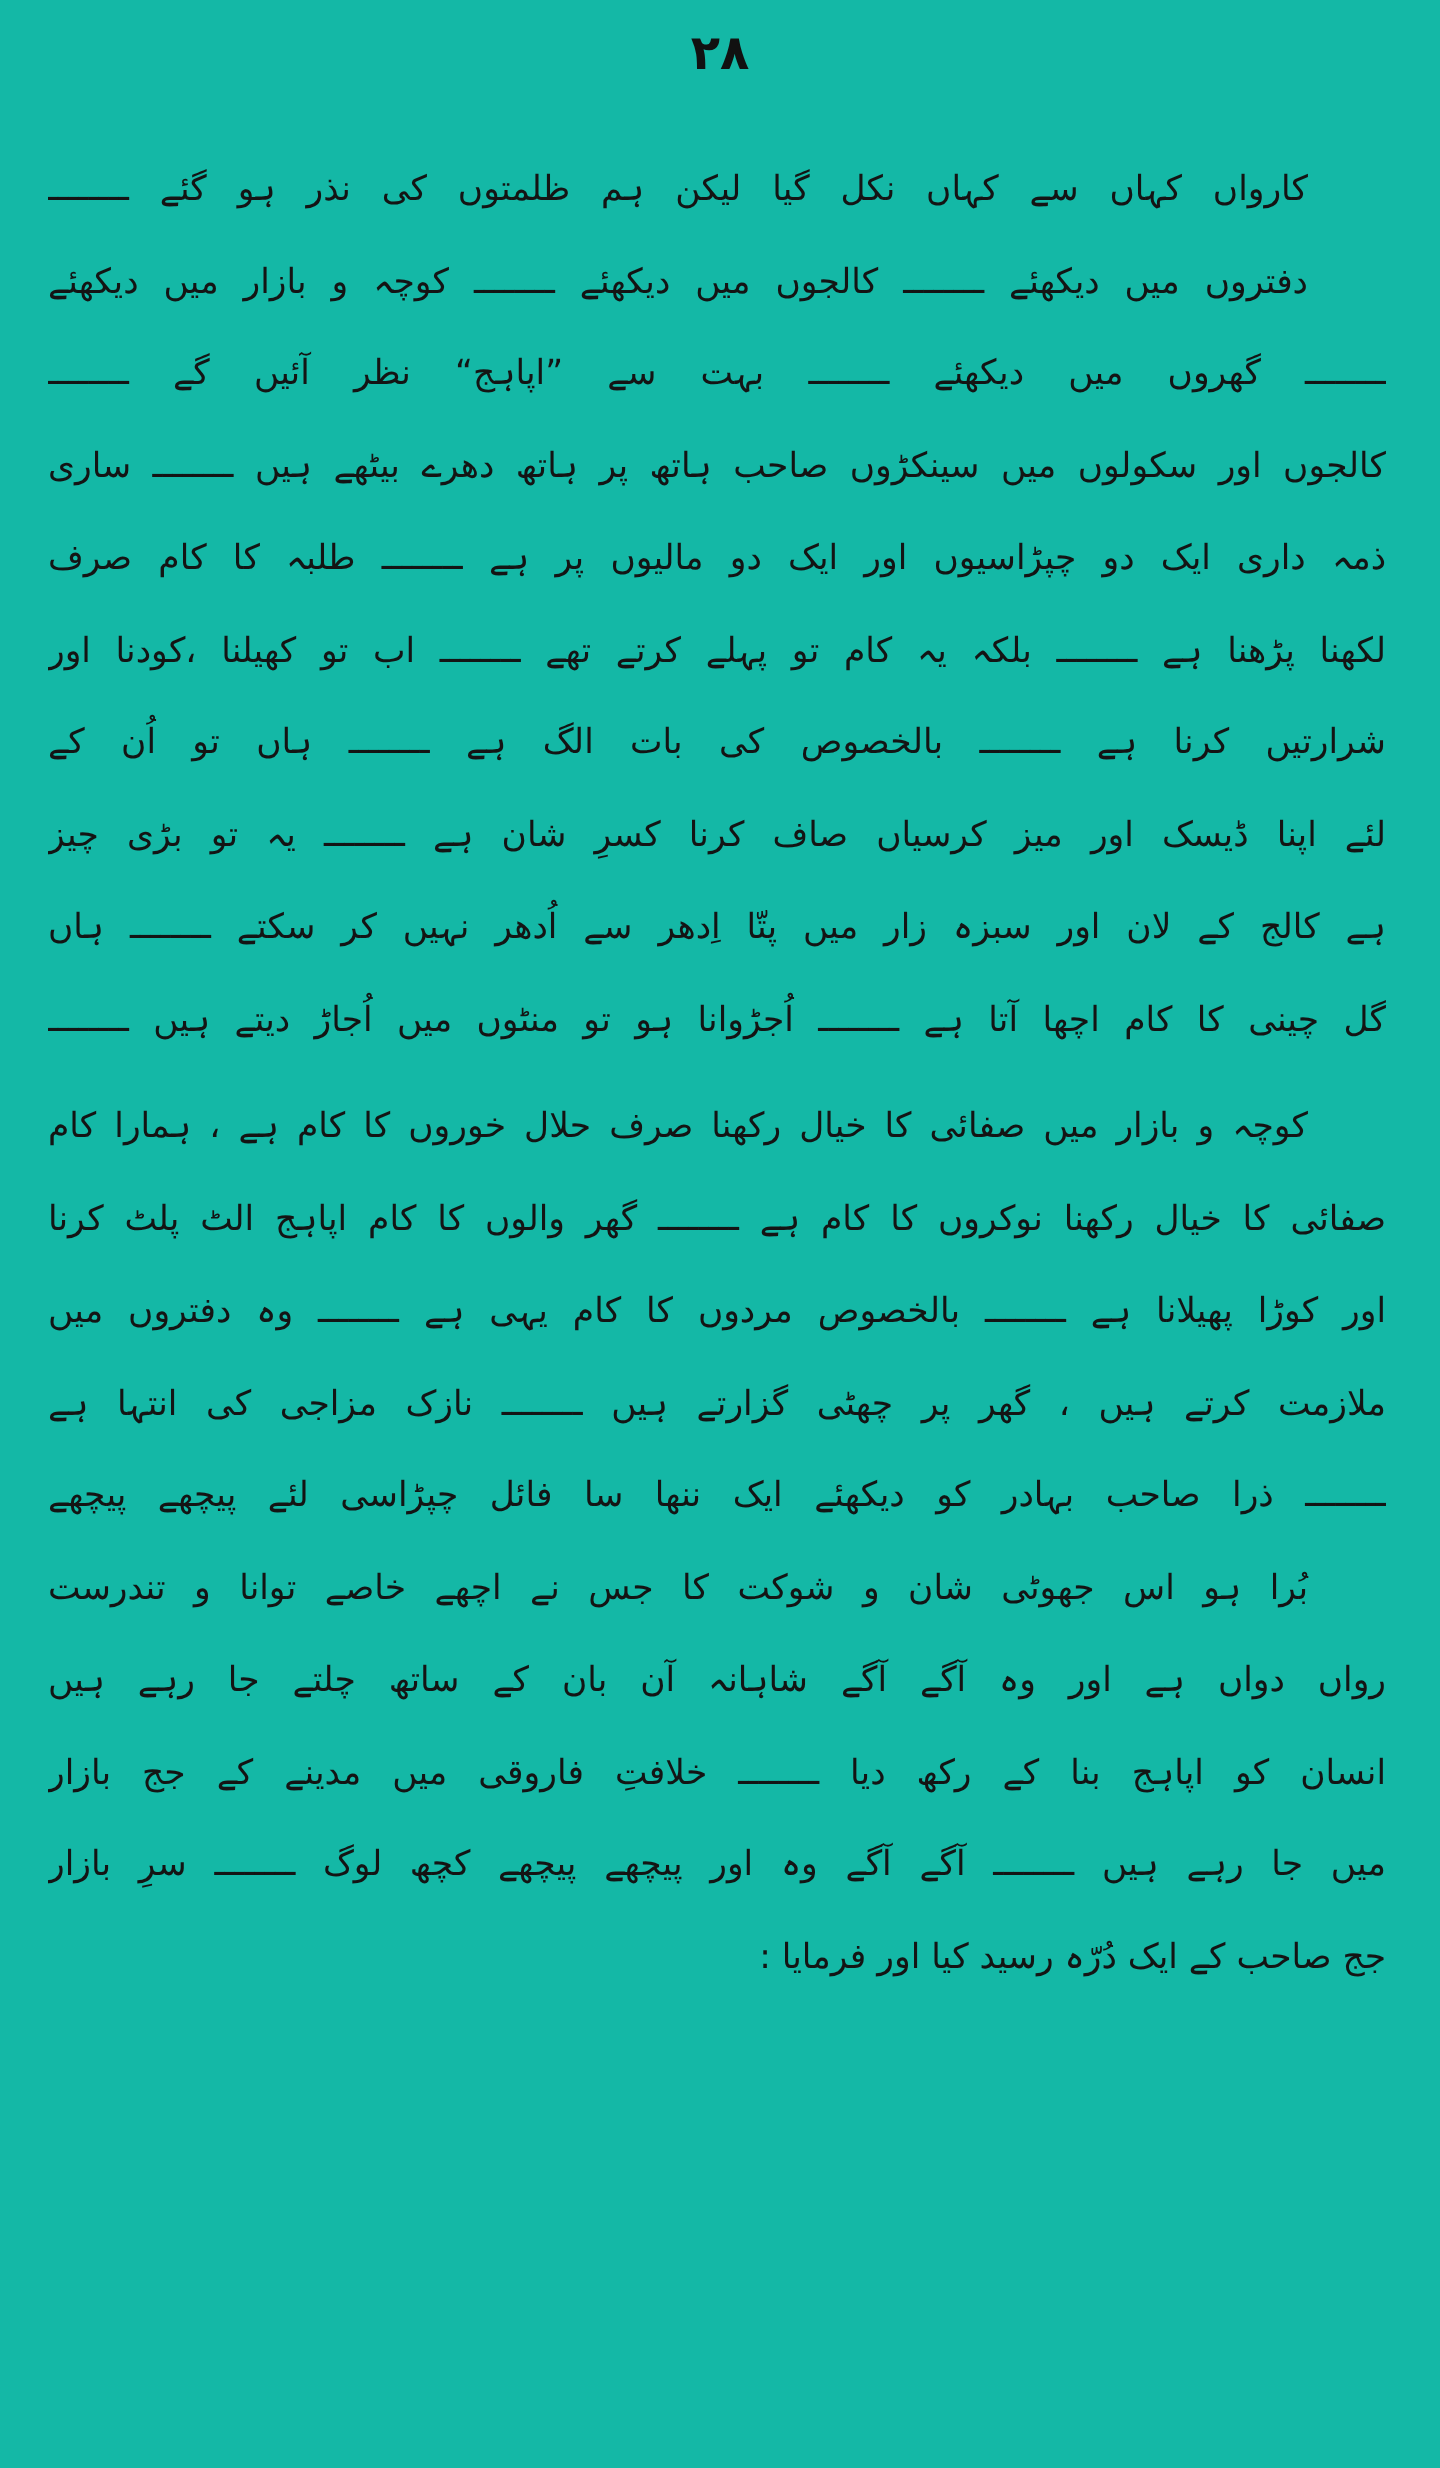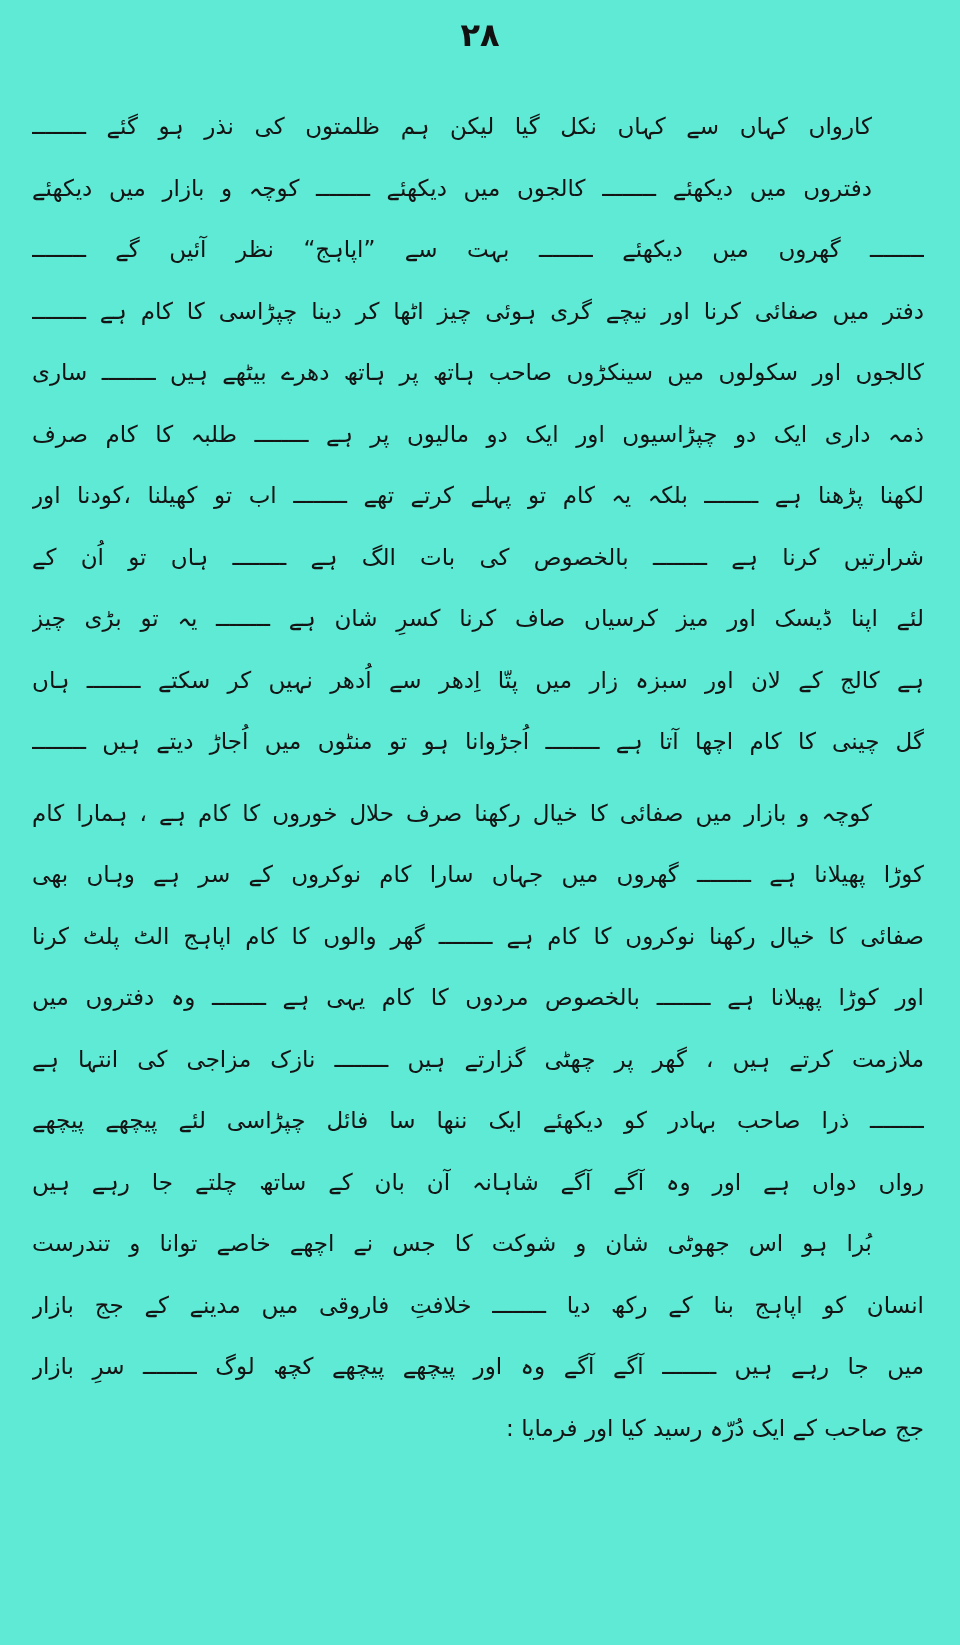--- a/index.html
+++ b/index.html
@@ -5,21 +5,21 @@
   html, body {
     margin: 0;
     padding: 0;
     background: #e8e8e8;
   }
   .page {
     position: relative;
     width: 960px;
     height: 1645px;
     margin: 0 auto;
-    background: #5eead4;
+    background: #14b8a6;
     color: #111;
     font-family: "DejaVu Sans", sans-serif;
     overflow: hidden;
     box-sizing: border-box;
     text-decoration: underline;
   }
   .page-number {
     position: absolute;
     top: 16px;
     left: 0;
@@ -62,34 +62,32 @@
 <body>
 
 <div class="page">
 
   <div class="page-number">۲۸</div>
 
   <div class="text-block">
     <div class="line indent">کارواں کہاں سے کہاں نکل گیا لیکن ہم ظلمتوں کی نذر ہو گئے ــــــــ</div>
     <div class="line indent">دفتروں میں دیکھئے ــــــــ کالجوں میں دیکھئے ــــــــ کوچہ و بازار میں دیکھئے</div>
     <div class="line">ــــــــ گھروں میں دیکھئے ــــــــ بہت سے ”اپاہج“ نظر آئیں گے ــــــــ</div>
-    <div class="line">دفتر میں صفائی کرنا اور نیچے گری ہوئی چیز اٹھا کر دینا چپڑاسی کا کام ہے ــــــــ</div>
     <div class="line">کالجوں اور سکولوں میں سینکڑوں صاحب ہاتھ پر ہاتھ دھرے بیٹھے ہیں ــــــــ ساری</div>
     <div class="line">ذمہ داری ایک دو چپڑاسیوں اور ایک دو مالیوں پر ہے ــــــــ طلبہ کا کام صرف</div>
     <div class="line">لکھنا پڑھنا ہے ــــــــ بلکہ یہ کام تو پہلے کرتے تھے ــــــــ اب تو کھیلنا ،کودنا اور</div>
     <div class="line">شرارتیں کرنا ہے ــــــــ بالخصوص کی بات الگ ہے ــــــــ ہاں تو اُن کے</div>
     <div class="line">لئے اپنا ڈیسک اور میز کرسیاں صاف کرنا کسرِ شان ہے ــــــــ یہ تو بڑی چیز</div>
     <div class="line">ہے کالج کے لان اور سبزہ زار میں پتّا اِدھر سے اُدھر نہیں کر سکتے ــــــــ ہاں</div>
     <div class="line">گل چینی کا کام اچھا آتا ہے ــــــــ اُجڑوانا ہو تو منٹوں میں اُجاڑ دیتے ہیں ــــــــ</div>
     <div class="line indent para-gap">کوچہ و بازار میں صفائی کا خیال رکھنا صرف حلال خوروں کا کام ہے ، ہمارا کام</div>
-    <div class="line">کوڑا پھیلانا ہے ــــــــ گھروں میں جہاں سارا کام نوکروں کے سر ہے وہاں بھی</div>
     <div class="line">صفائی کا خیال رکھنا نوکروں کا کام ہے ــــــــ گھر والوں کا کام اپاہج الٹ پلٹ کرنا</div>
     <div class="line">اور کوڑا پھیلانا ہے ــــــــ بالخصوص مردوں کا کام یہی ہے ــــــــ وہ دفتروں میں</div>
     <div class="line">ملازمت کرتے ہیں ، گھر پر چھٹی گزارتے ہیں ــــــــ نازک مزاجی کی انتہا ہے</div>
     <div class="line">ــــــــ ذرا صاحب بہادر کو دیکھئے ایک ننھا سا فائل چپڑاسی لئے پیچھے پیچھے</div>
+    <div class="line indent">بُرا ہو اس جھوٹی شان و شوکت کا جس نے اچھے خاصے توانا و تندرست</div>
     <div class="line">رواں دواں ہے اور وہ آگے آگے شاہانہ آن بان کے ساتھ چلتے جا رہے ہیں</div>
-    <div class="line indent">بُرا ہو اس جھوٹی شان و شوکت کا جس نے اچھے خاصے توانا و تندرست</div>
     <div class="line">انسان کو اپاہج بنا کے رکھ دیا ــــــــ خلافتِ فاروقی میں مدینے کے جج بازار</div>
     <div class="line">میں جا رہے ہیں ــــــــ آگے آگے وہ اور پیچھے پیچھے کچھ لوگ ــــــــ سرِ بازار</div>
     <div class="line short">جج صاحب کے ایک دُرّہ رسید کیا اور فرمایا :</div>
   </div>
 
 </div>
 
 </body></html>

